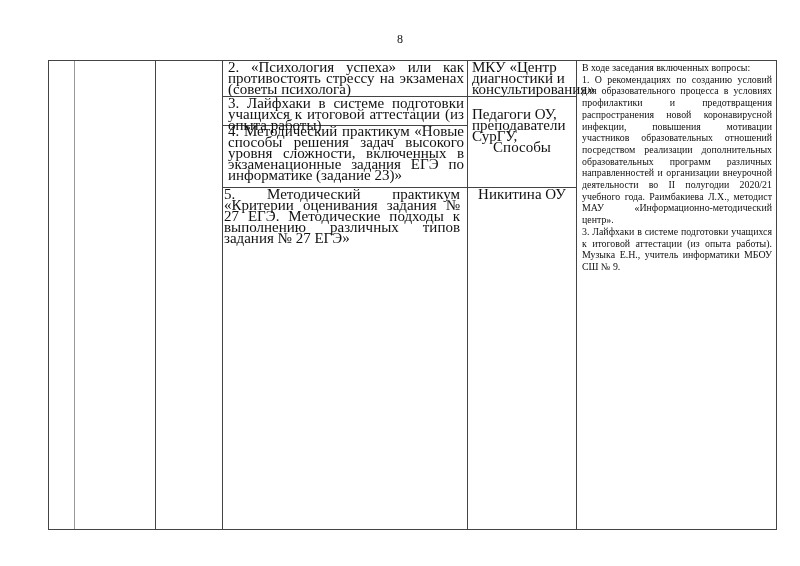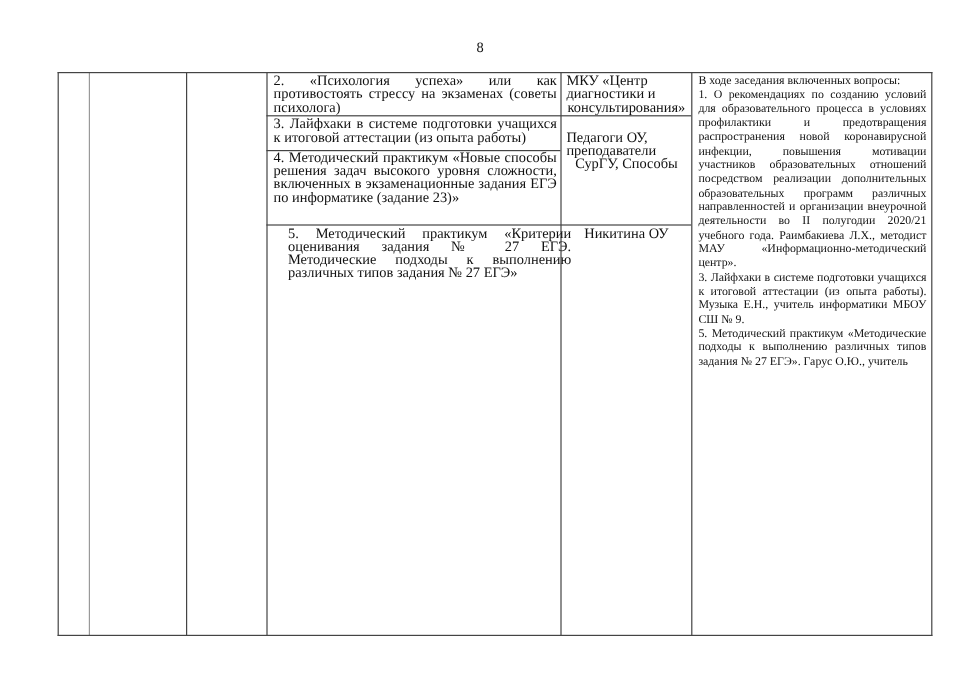--- a/index.html
+++ b/index.html
@@ -3,21 +3,21 @@
 <meta charset="utf-8">
 <style>
   html, body { margin:0; padding:0; background:#ffffff; }
   body { width:800px; height:566px; position:relative; overflow:hidden;
          font-family:"Liberation Serif", serif; color:#111; }
   .page-number { position:absolute; top:32px; left:0; width:800px; text-align:center;
                  font-size:12px; }
   .vline { position:absolute; top:60px; height:470px; width:0; border-left:1.5px solid #444; }
   .vline.light { border-left:1px solid #999; }
   .hline { position:absolute; height:0; border-top:1.2px solid #444; }
-  .cell { position:absolute; font-size:12px; line-height:11px; text-align:justify;
+  .cell { position:absolute; font-size:15px; line-height:11px; text-align:justify;
           text-align-last:left; box-sizing:border-box; }
   .cell.center { text-align:left; text-align-last:center; }
   .para { margin:0; }
 </style>
 </head>
 <body>
 
 <div class="page-number">8</div>
 
 <div>
@@ -32,25 +32,24 @@
 
   <div class="hline" style="top:60px; left:48px; width:729px"></div>
   <div class="hline" style="top:96px; left:222px; width:354px"></div>
   <div class="hline" style="top:125px; left:222px; width:245px"></div>
   <div class="hline" style="top:187px; left:222px; width:354px"></div>
   <div class="hline" style="top:529px; left:48px; width:729px"></div>
 
   <div class="cell" style="left:228px; top:62px; width:236px">2. «Психология успеха» или как противостоять стрессу на экзаменах (советы психолога)</div>
   <div class="cell" style="left:228px; top:98px; width:236px">3. Лайфхаки в системе подготовки учащихся к итоговой аттестации (из опыта работы)</div>
   <div class="cell" style="left:228px; top:126px; width:236px">4. Методический практикум «Новые способы решения задач высокого уровня сложности, включенных в экзаменационные задания ЕГЭ по информатике (задание 23)»</div>
-  <div class="cell" style="left:240px; top:189px; width:236px">5. Методический практикум «Критерии оценивания задания № 27 ЕГЭ. Методические подходы к выполнению различных типов задания № 27 ЕГЭ»</div>
+  <div class="cell" style="left:224px; top:189px; width:236px">5. Методический практикум «Критерии оценивания задания № 27 ЕГЭ. Методические подходы к выполнению различных типов задания № 27 ЕГЭ»</div>
 
   <div class="cell center" style="left:472px; top:62px; width:100px">МКУ «Центр диагностики и консультирования»</div>
   <div class="cell center" style="left:472px; top:109px; width:100px">Педагоги ОУ, преподаватели СурГУ, Способы</div>
   <div class="cell center" style="left:472px; top:189px; width:100px">Никитина ОУ</div>
 
   <div class="cell" style="left:582px; top:62px; width:190px; font-size:9.9px; line-height:11.7px;">
     <p class="para">В ходе заседания включенных вопросы:</p>
     <p class="para">1. О рекомендациях по созданию условий для образовательного процесса в условиях профилактики и предотвращения распространения новой коронавирусной инфекции, повышения мотивации участников образовательных отношений посредством реализации дополнительных образовательных программ различных направленностей и организации внеурочной деятельности во II полугодии 2020/21 учебного года. Раимбакиева Л.Х., методист МАУ «Информационно-методический центр».</p>
     <p class="para">3. Лайфхаки в системе подготовки учащихся к итоговой аттестации (из опыта работы). Музыка Е.Н., учитель информатики МБОУ СШ № 9.</p>
-    <p class="para">5. Методический практикум «Методические подходы к выполнению различных типов задания № 27 ЕГЭ». Гарус О.Ю., учитель</p>
   </div>
 </div>
 
 </body></html>

